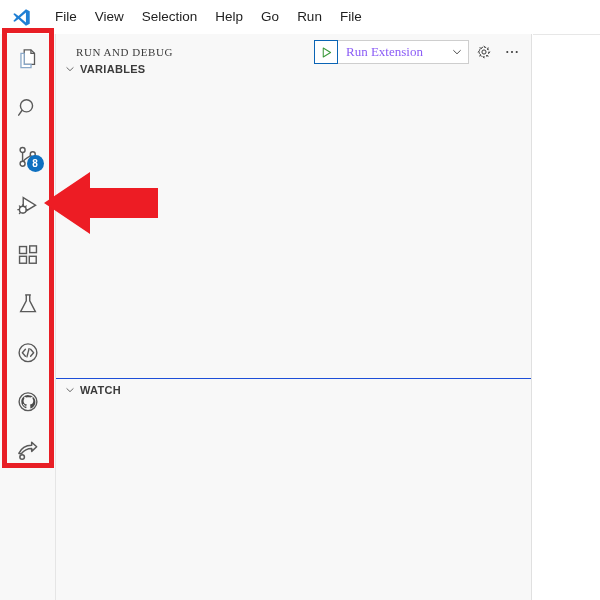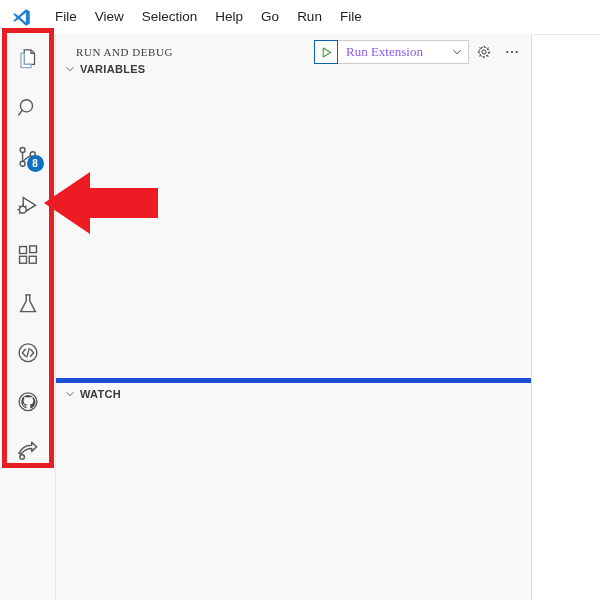--- a/index.html
+++ b/index.html
@@ -93,21 +93,21 @@
     cursor: pointer;
   }
   .icon-btn {
     width: 26px; height: 26px;
     display: flex; align-items: center; justify-content: center;
     cursor: pointer;
   }
 
   
   .section { position: absolute; left: 0; width: 476px; }
-  .section-top-border { border-top: 5px solid #1d4ed8; }
+  .section-top-border { border-top: 1px solid #1d4ed8; }
   .section-head {
     height: 22px; display: flex; align-items: center;
     padding-left: 6px; cursor: pointer;
   }
   .twisty { width: 16px; display: flex; align-items: center; justify-content: center; }
   .section-label {
     font-size: 11px; font-weight: bold; letter-spacing: 0.3px;
     color: #3b3b3b; text-transform: uppercase;
     margin-left: 2px; white-space: nowrap;
   }

